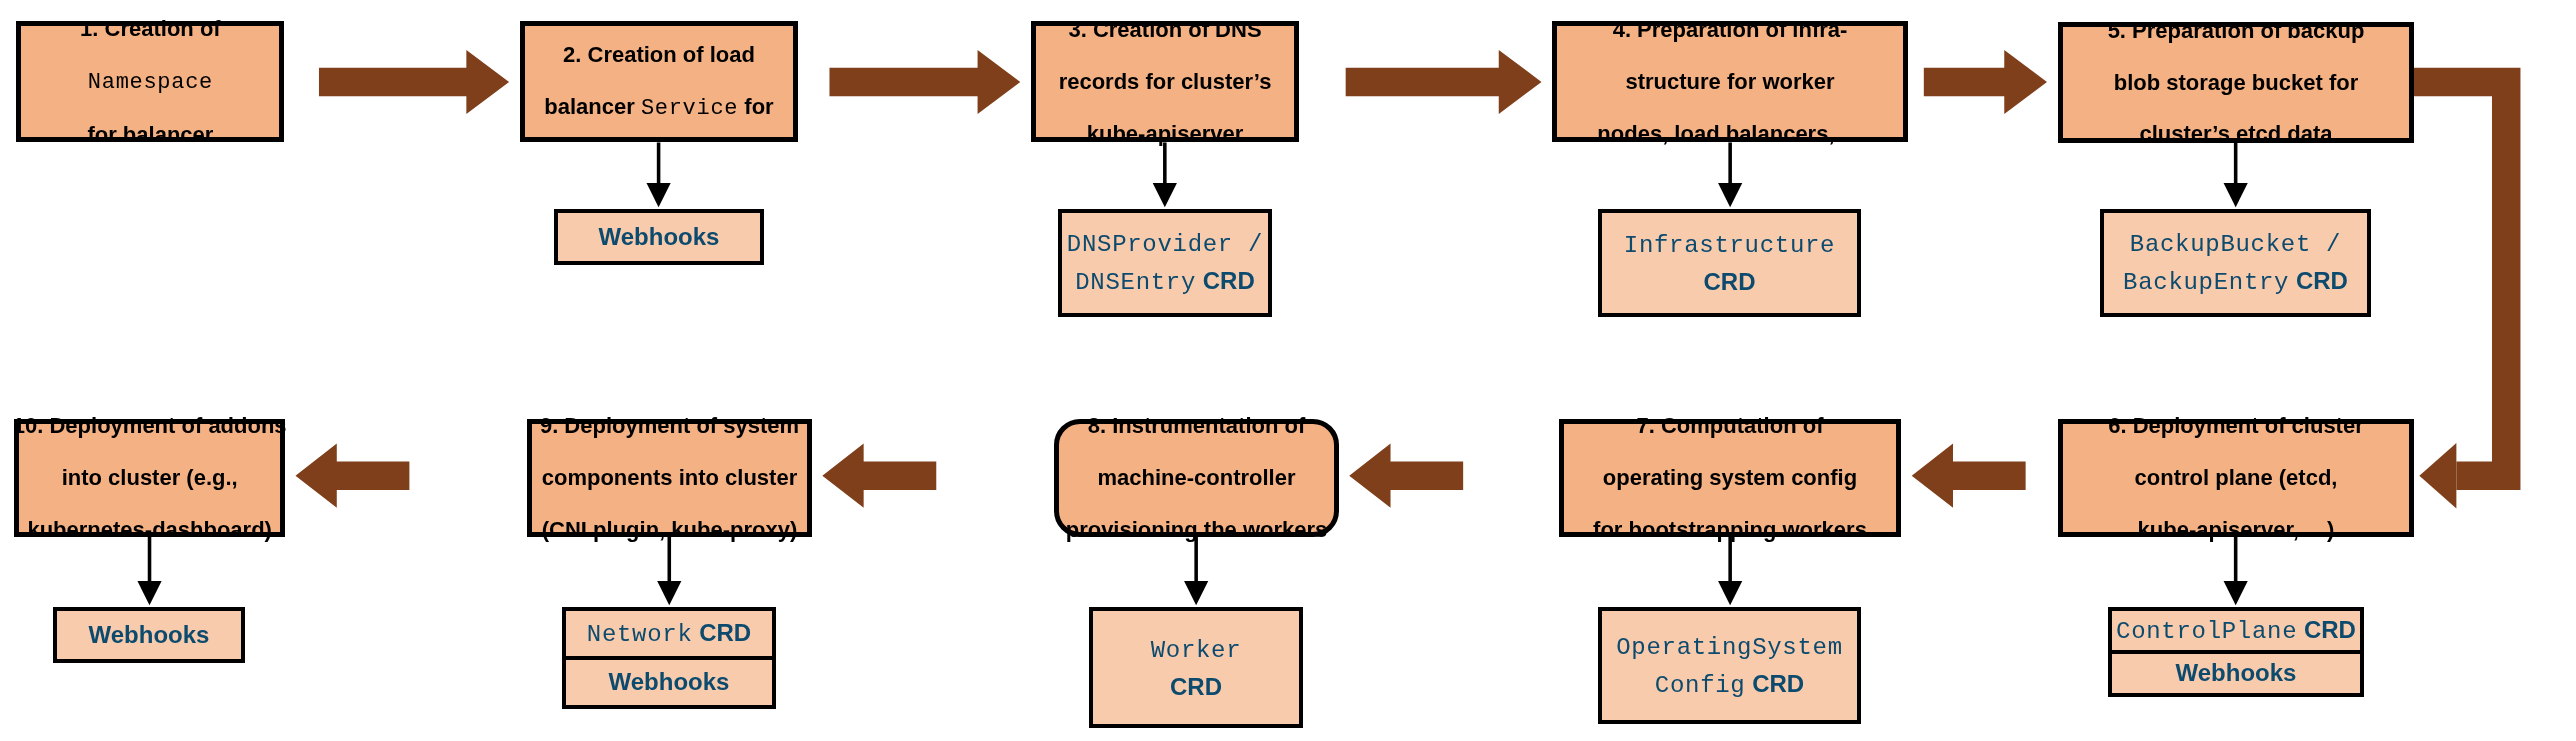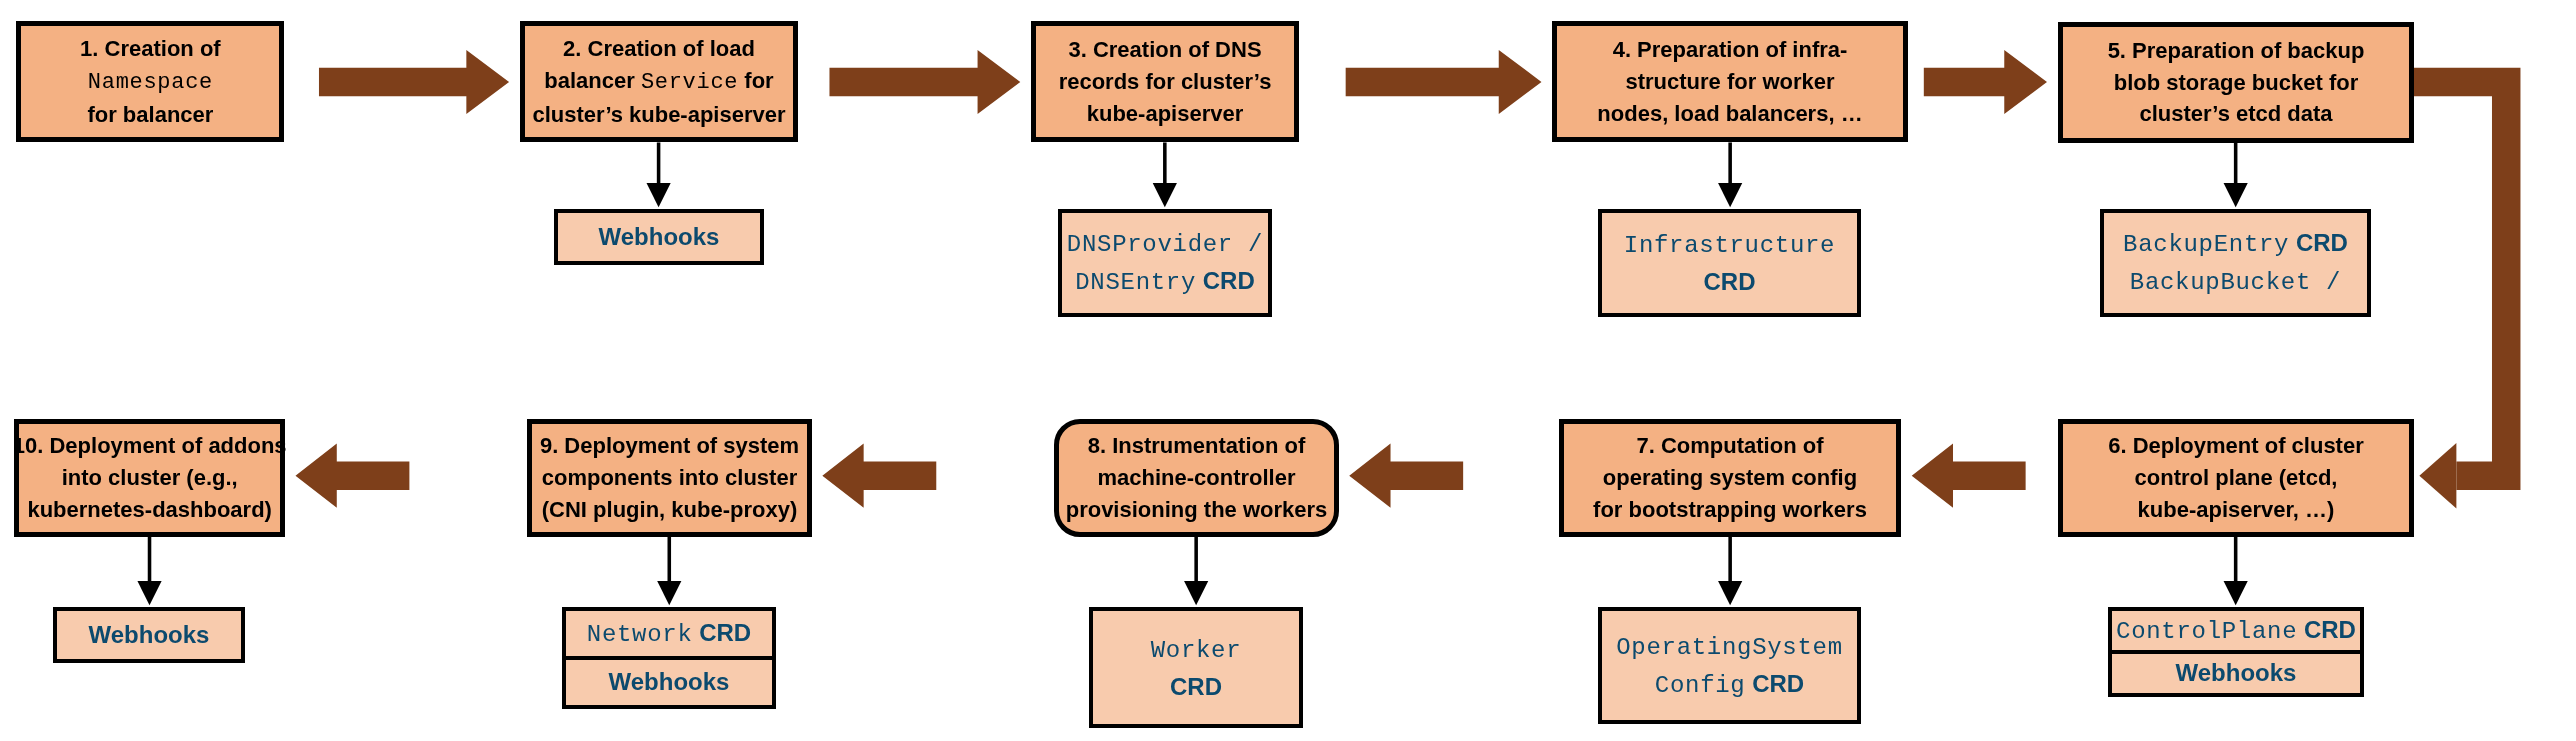--- a/index.html
+++ b/index.html
@@ -6,20 +6,21 @@
   #canvas{position:relative;width:2576px;height:742px;background:#fff;overflow:hidden;}
 
   #arrows{position:absolute;left:0;top:0;pointer-events:none;}
 
   .main-box{
     position:absolute;box-sizing:border-box;
     background:var(--main-fill);border:5px solid var(--border);
     display:flex;flex-direction:column;justify-content:center;align-items:center;
     text-align:center;color:#000;
     font:700 22px/1.45 "Liberation Sans", sans-serif;
+    gap:20px;
   }
   .tline{white-space:pre;}
   .mono{font-family:"Liberation Mono", monospace;font-weight:400;letter-spacing:0.7px;}
 
   .sub-stack{position:absolute;box-sizing:border-box;}
   .sub-box{
     box-sizing:border-box;background:var(--sub-fill);border:4.3px solid var(--border);
     display:flex;flex-direction:column;justify-content:center;align-items:center;
     text-align:center;color:#0c4a6e;
     font:700 24px/1.5 "Liberation Sans", sans-serif;
@@ -111,21 +112,20 @@
 
   <div id="boxes">
       <div class="main-box m1">
         <div class="tline"><span>1. Creation of</span></div>
         <div class="tline"><span class="mono">Namespace</span></div>
         <div class="tline"><span>for balancer</span></div>
       </div>
       <div class="main-box m2">
         <div class="tline"><span>2. Creation of load</span></div>
         <div class="tline"><span>balancer </span><span class="mono">Service</span><span> for</span></div>
-        <div class="tline"><span>cluster’s kube-apiserver</span></div>
       </div>
       <div class="sub-stack sb2">
         <div class="sub-box">
           <div class="sline"><span>Webhooks</span></div>
         </div>
       </div>
       <div class="main-box m3">
         <div class="tline"><span>3. Creation of DNS</span></div>
         <div class="tline"><span>records for cluster’s</span></div>
         <div class="tline"><span>kube-apiserver</span></div>
@@ -147,22 +147,22 @@
           <div class="sline"><span>CRD</span></div>
         </div>
       </div>
       <div class="main-box m5">
         <div class="tline"><span>5. Preparation of backup</span></div>
         <div class="tline"><span>blob storage bucket for</span></div>
         <div class="tline"><span>cluster’s etcd data</span></div>
       </div>
       <div class="sub-stack sb5">
         <div class="sub-box">
+          <div class="sline"><span class="mono">BackupBucket /</span></div>
           <div class="sline"><span class="mono">BackupEntry</span><span> CRD</span></div>
-          <div class="sline"><span class="mono">BackupBucket /</span></div>
         </div>
       </div>
       <div class="main-box m6">
         <div class="tline"><span>6. Deployment of cluster</span></div>
         <div class="tline"><span>control plane (etcd,</span></div>
         <div class="tline"><span>kube-apiserver, …)</span></div>
       </div>
       <div class="sub-stack sb6">
         <div class="sub-box">
           <div class="sline"><span class="mono">ControlPlane</span><span> CRD</span></div>

